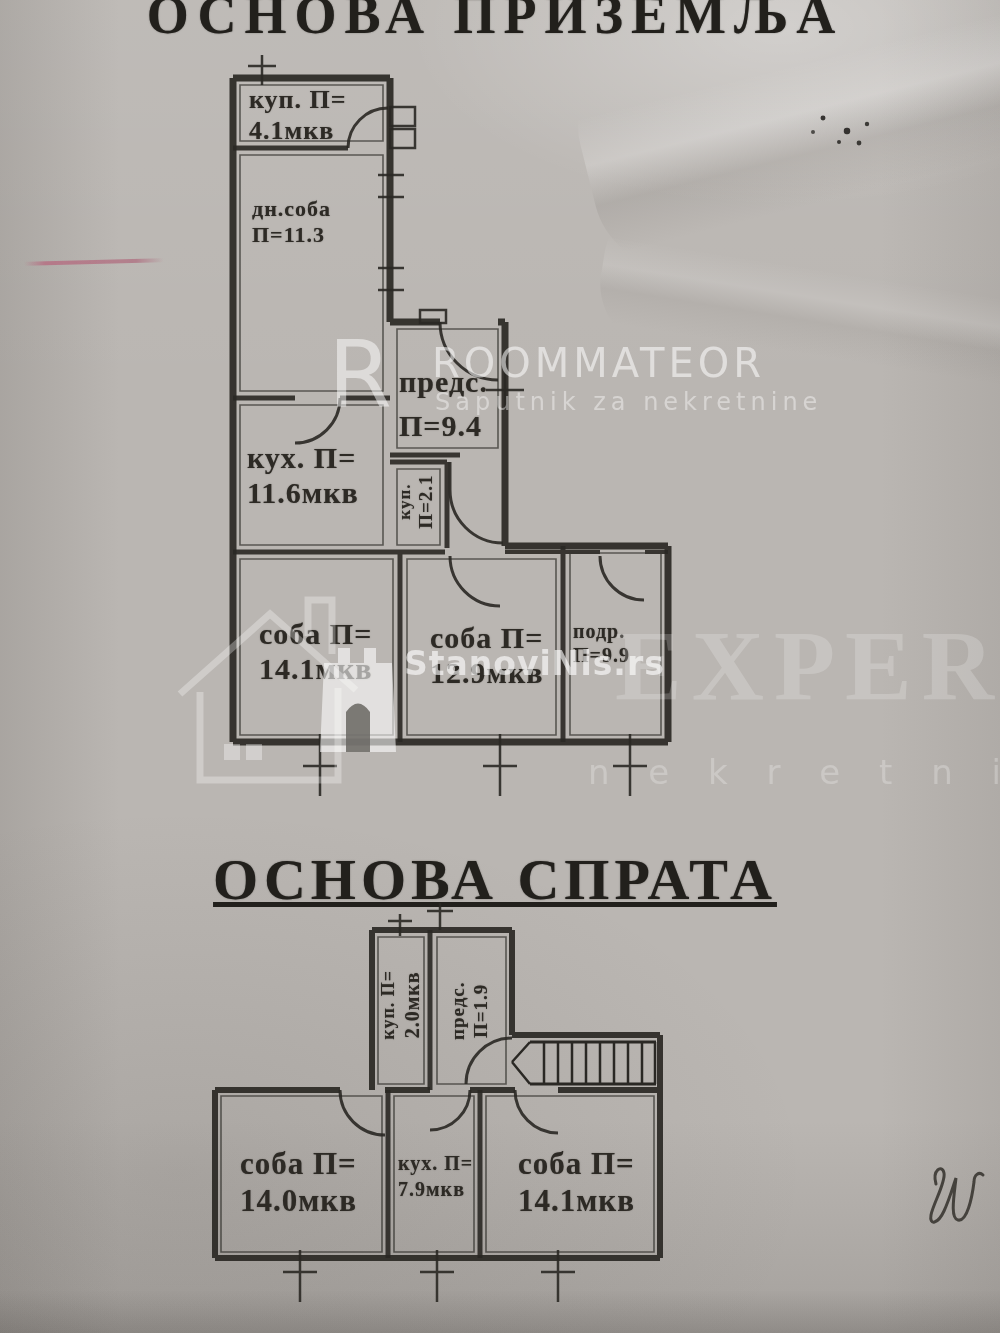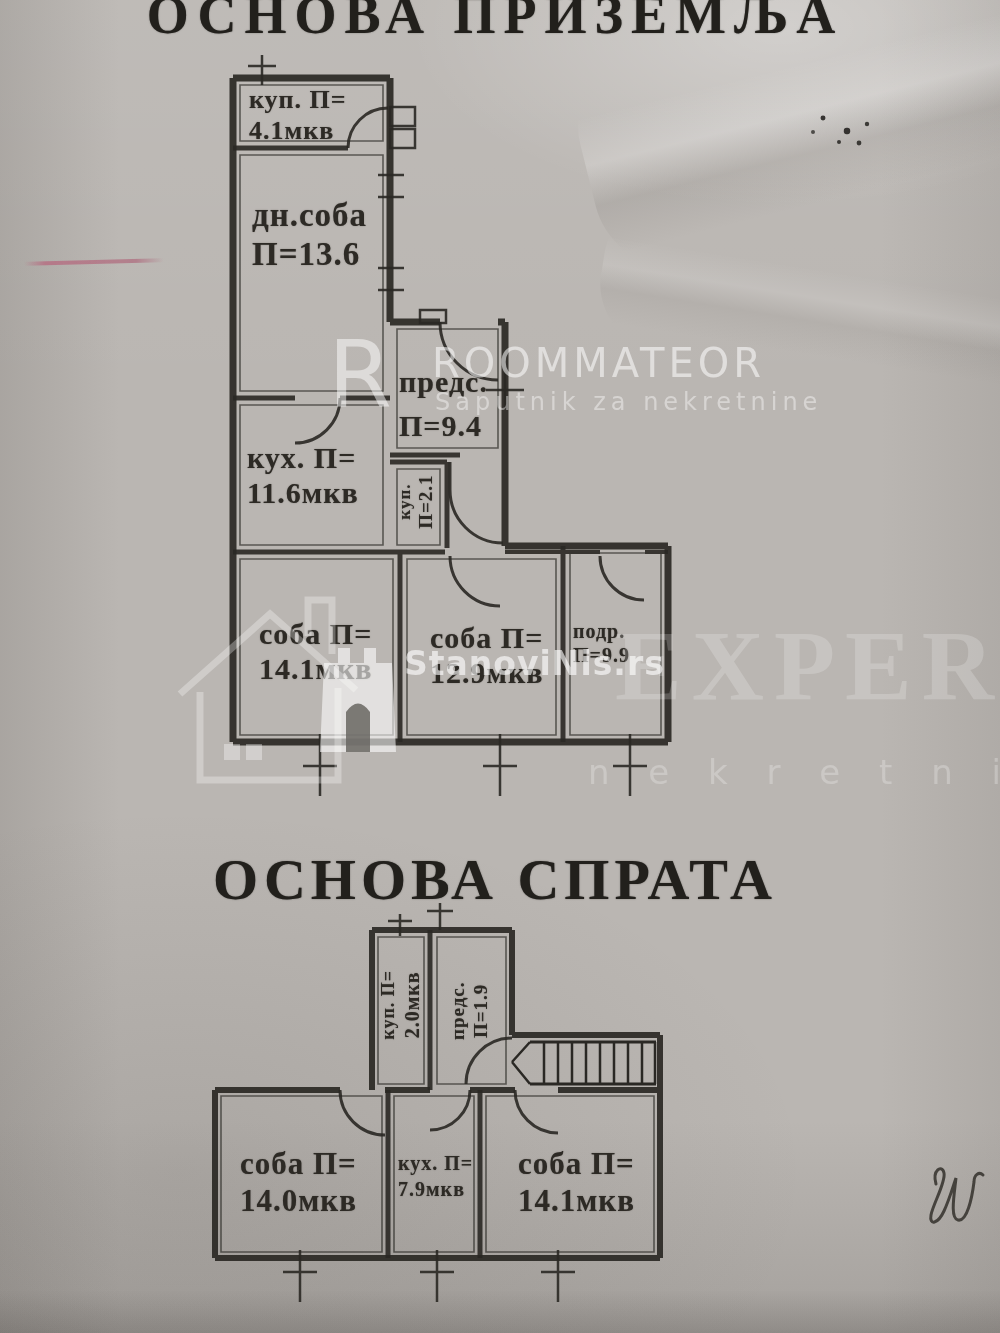--- a/index.html
+++ b/index.html
@@ -30,21 +30,21 @@
   svg.plan{position:absolute;left:0;top:0;z-index:2;}
   .wm{position:absolute;z-index:5;font-family:"DejaVu Sans",sans-serif;white-space:nowrap;}
   .overlay{position:absolute;z-index:7;pointer-events:none;}
 </style>
 </head>
 <body>
 
 <div id="page">
 
   <div class="title" style="top:-16px;font-size:54px;letter-spacing:8px;">ОСНОВА ПРИЗЕМЉА</div>
-  <div class="title" style="top:846px;font-size:58px;letter-spacing:5px;">ОСНОВА СПРАТА</div>
+  <div class="title" style="top:846px;font-size:58px;letter-spacing:5px;text-decoration:underline;">ОСНОВА СПРАТА</div>
 
   <svg class="plan" width="1000" height="1333" viewBox="0 0 1000 1333">
 
     <g stroke="#2a2824" fill="none" opacity="0.92">
       <path stroke-width="7" d="M233,78 H390 M233,78 V742 M390,78 V322 M390,322 H440 M498,322 H505 M505,322 V546 M505,546 H668 M668,546 V742 M233,742 H668"></path>
     </g>
     <g stroke="#2a2824" fill="none" opacity="0.9">
       <path stroke-width="5" d="M233,148 H348 M233,398 H295 M340,398 H390 M390,455 H460 M390,462 H447 M447,462 V548 M233,552 H445 M400,552 V742 M563,546 V742"></path>
       <path stroke-width="4" d="M505,552 H600 M645,552 H668"></path>
 
@@ -88,23 +88,23 @@
     <g stroke="#2a2824" fill="none" stroke-width="2.5" opacity="0.9">
       <path d="M400,914 V936 M388,921 H412 M440,903 V930 M427,911 H453"></path>
       <path d="M300,1250 V1302 M283,1272 H317 M437,1250 V1302 M420,1272 H454 M558,1250 V1302 M541,1272 H575"></path>
     </g>
   </svg>
 
   <div class="room-label" style="left:249px;top:85px;font-size:26px;">
     <span class="l1">куп. П=</span>
     <span class="l2">4.1мкв</span>
   </div>
-  <div class="room-label" style="left:252px;top:196px;font-size:33px;">
+  <div class="room-label" style="left:252px;top:196px;font-size:22px;">
     <span class="l1">дн.соба</span>
-    <span class="l2">П=13.6</span>
+    <span class="l2">П=11.3</span>
   </div>
   <div class="room-label" style="left:399px;top:360px;font-size:30px;line-height:1.45;">
     <span class="l1">предс.</span>
     <span class="l2">П=9.4</span>
   </div>
   <div class="room-label" style="left:247px;top:440px;font-size:30px;">
     <span class="l1">кух. П=</span>
     <span class="l2">11.6мкв</span>
   </div>
   <div class="room-label vlabel" style="left:371px;top:480px;width:92px;font-size:17px;">

